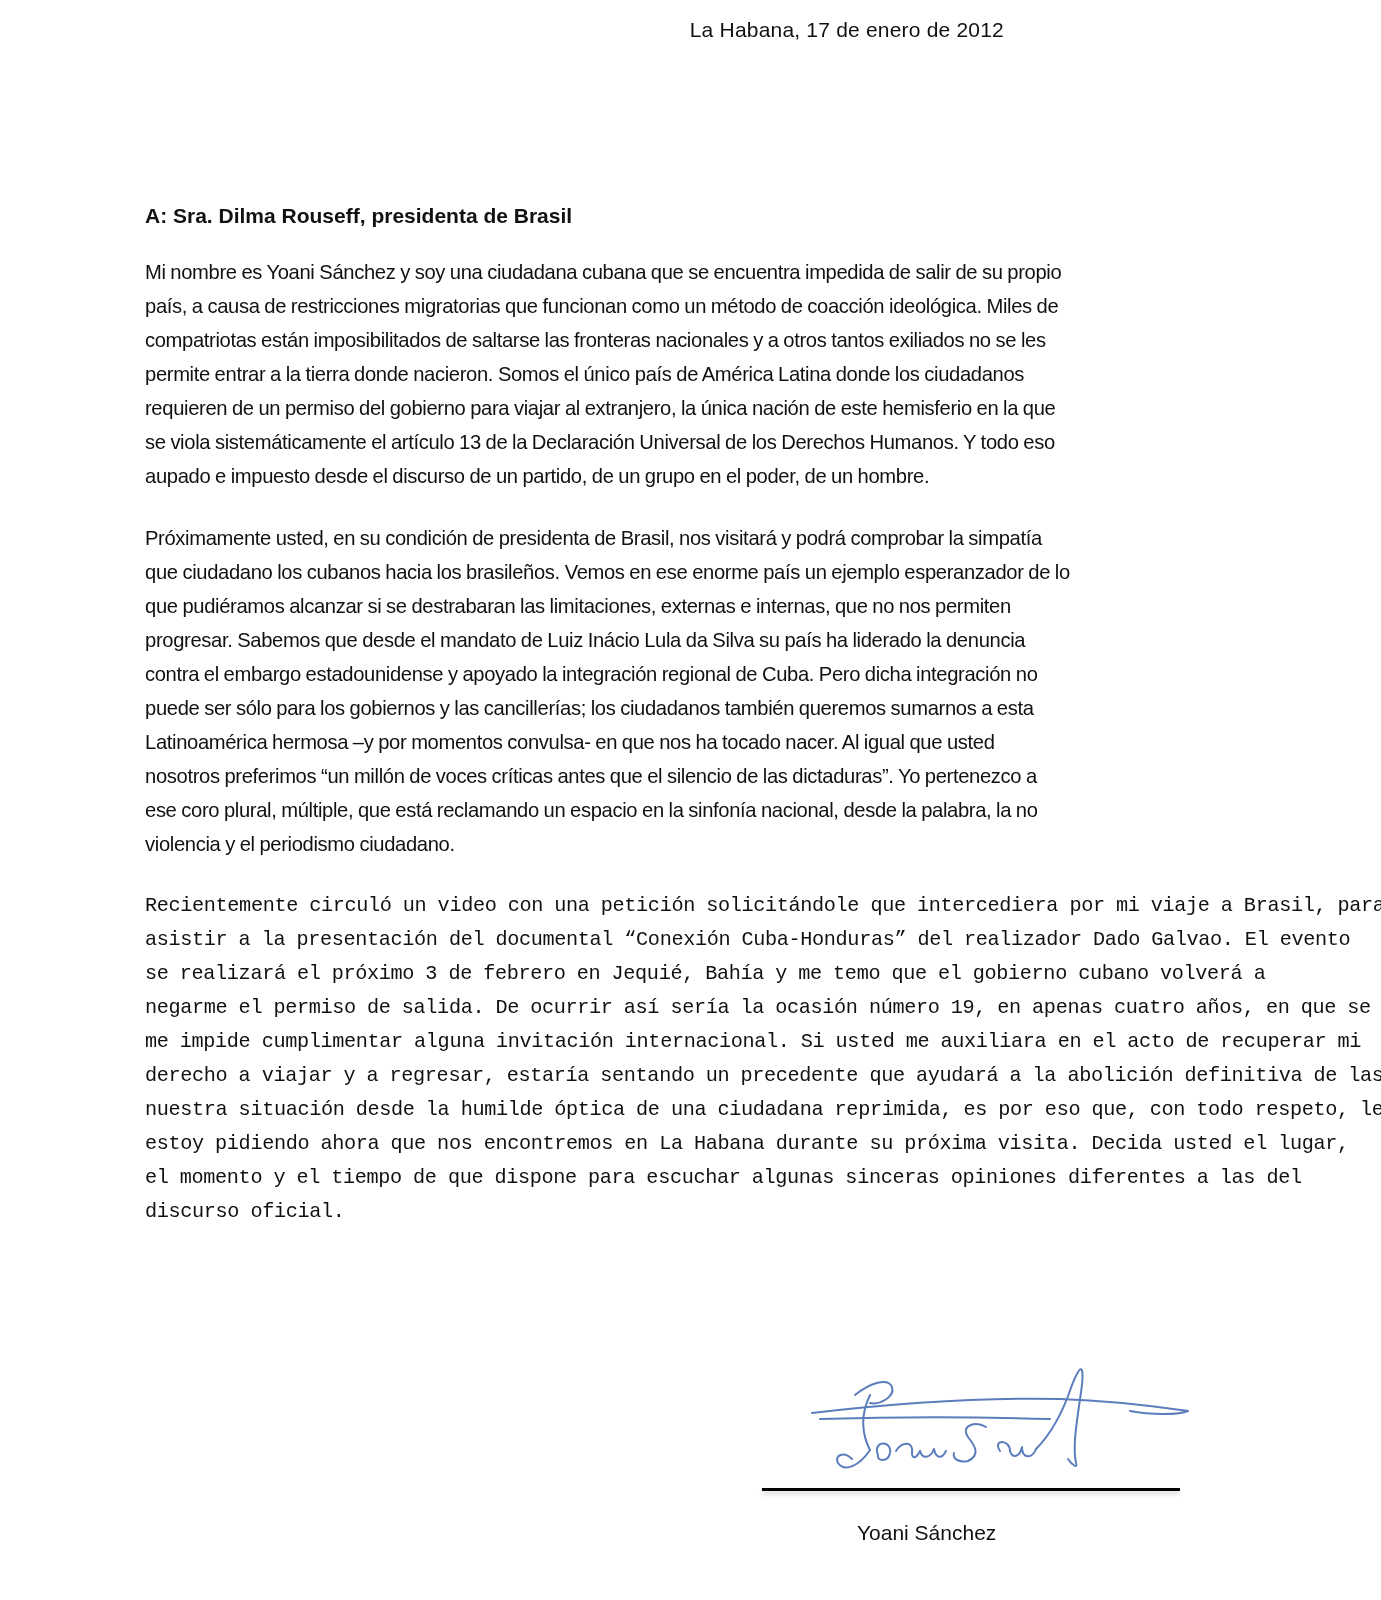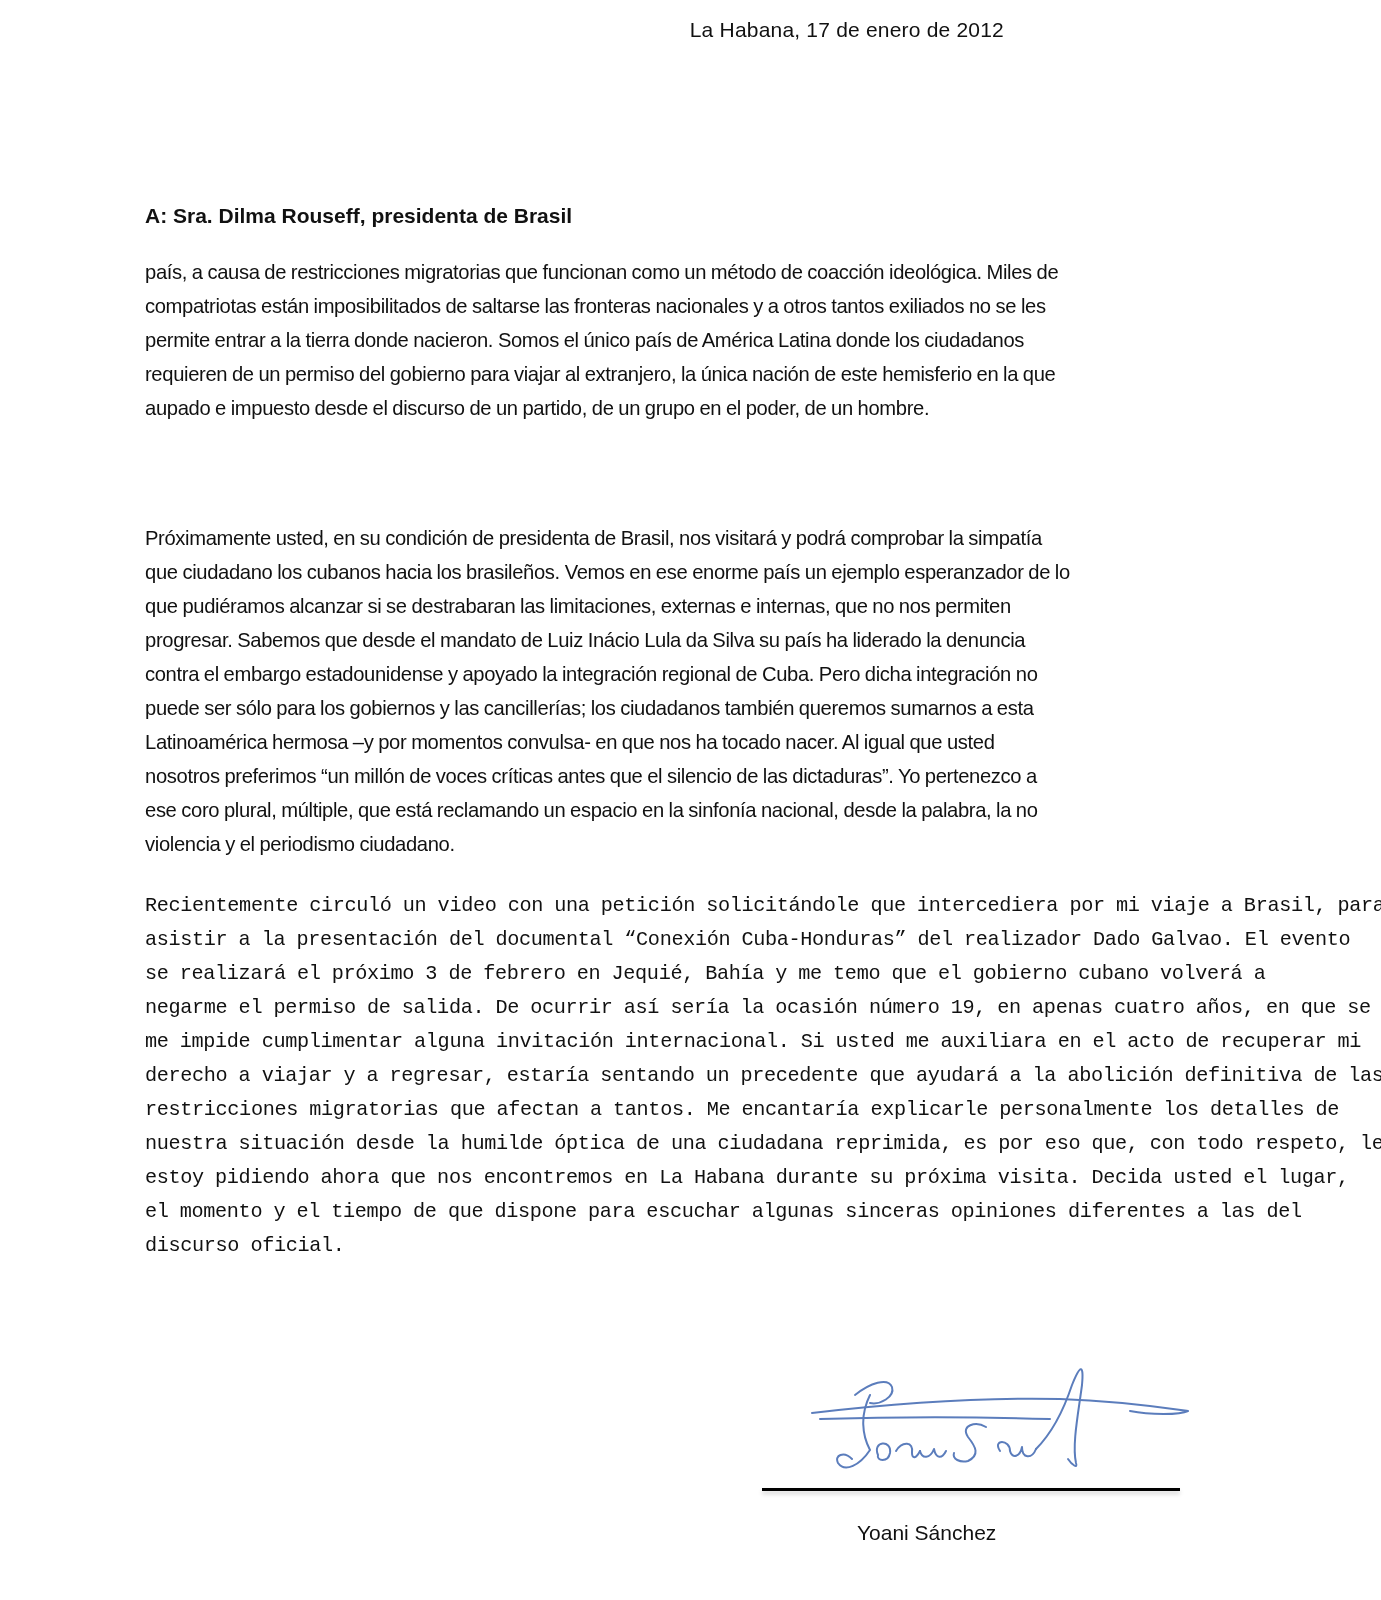--- a/index.html
+++ b/index.html
@@ -89,24 +89,26 @@
 <body>
 
 <div class="page">
 
   <div class="date">La Habana, 17 de enero de 2012</div>
 
   <div class="addressee">A: Sra. Dilma Rouseff, presidenta de Brasil</div>
 
   <div class="body">
     <div class="para" id="p1">
+        <span class="line">Mi nombre es Yoani Sánchez y soy una ciudadana cubana que se encuentra impedida de salir de su propio</span>
         <span class="line">país, a causa de restricciones migratorias que funcionan como un método de coacción ideológica. Miles de</span>
         <span class="line">compatriotas están imposibilitados de saltarse las fronteras nacionales y a otros tantos exiliados no se les</span>
         <span class="line">permite entrar a la tierra donde nacieron. Somos el único país de América Latina donde los ciudadanos</span>
         <span class="line">requieren de un permiso del gobierno para viajar al extranjero, la única nación de este hemisferio en la que</span>
+        <span class="line">se viola sistemáticamente el artículo 13 de la Declaración Universal de los Derechos Humanos. Y todo eso</span>
         <span class="line">aupado e impuesto desde el discurso de un partido, de un grupo en el poder, de un hombre.</span>
       </div>
     <div class="para" id="p2">
         <span class="line">Próximamente usted, en su condición de presidenta de Brasil, nos visitará y podrá comprobar la simpatía</span>
         <span class="line">que ciudadano los cubanos hacia los brasileños. Vemos en ese enorme país un ejemplo esperanzador de lo</span>
         <span class="line">que pudiéramos alcanzar si se destrabaran las limitaciones, externas e internas, que no nos permiten</span>
         <span class="line">progresar. Sabemos que desde el mandato de Luiz Inácio Lula da Silva su país ha liderado la denuncia</span>
         <span class="line">contra el embargo estadounidense y apoyado la integración regional de Cuba. Pero dicha integración no</span>
         <span class="line">puede ser sólo para los gobiernos y las cancillerías; los ciudadanos también queremos sumarnos a esta</span>
         <span class="line">Latinoamérica hermosa –y por momentos convulsa- en que nos ha tocado nacer. Al igual que usted</span>
@@ -114,21 +116,20 @@
         <span class="line">ese coro plural, múltiple, que está reclamando un espacio en la sinfonía nacional, desde la palabra, la no</span>
         <span class="line">violencia y el periodismo ciudadano.</span>
       </div>
     <div class="para" id="p3">
         <span class="line">Recientemente circuló un video con una petición solicitándole que intercediera por mi viaje a Brasil, para</span>
         <span class="line">asistir a la presentación del documental “Conexión Cuba-Honduras” del realizador Dado Galvao. El evento</span>
         <span class="line">se realizará el próximo 3 de febrero en Jequié, Bahía y me temo que el gobierno cubano volverá a</span>
         <span class="line">negarme el permiso de salida. De ocurrir así sería la ocasión número 19, en apenas cuatro años, en que se</span>
         <span class="line">me impide cumplimentar alguna invitación internacional. Si usted me auxiliara en el acto de recuperar mi</span>
         <span class="line">derecho a viajar y a regresar, estaría sentando un precedente que ayudará a la abolición definitiva de las</span>
-        <span class="line">restricciones migratorias que afectan a tantos. Me encantaría explicarle personalmente los detalles de</span>
         <span class="line">nuestra situación desde la humilde óptica de una ciudadana reprimida, es por eso que, con todo respeto, le</span>
         <span class="line">estoy pidiendo ahora que nos encontremos en La Habana durante su próxima visita. Decida usted el lugar,</span>
         <span class="line">el momento y el tiempo de que dispone para escuchar algunas sinceras opiniones diferentes a las del</span>
         <span class="line">discurso oficial.</span>
       </div>
   </div>
 
   <svg class="signature" viewBox="0 0 400 130" xmlns="http://www.w3.org/2000/svg">
     <g fill="none" stroke="#4a6fb5" stroke-width="2" stroke-linecap="round" stroke-linejoin="round" opacity="0.9">
 

